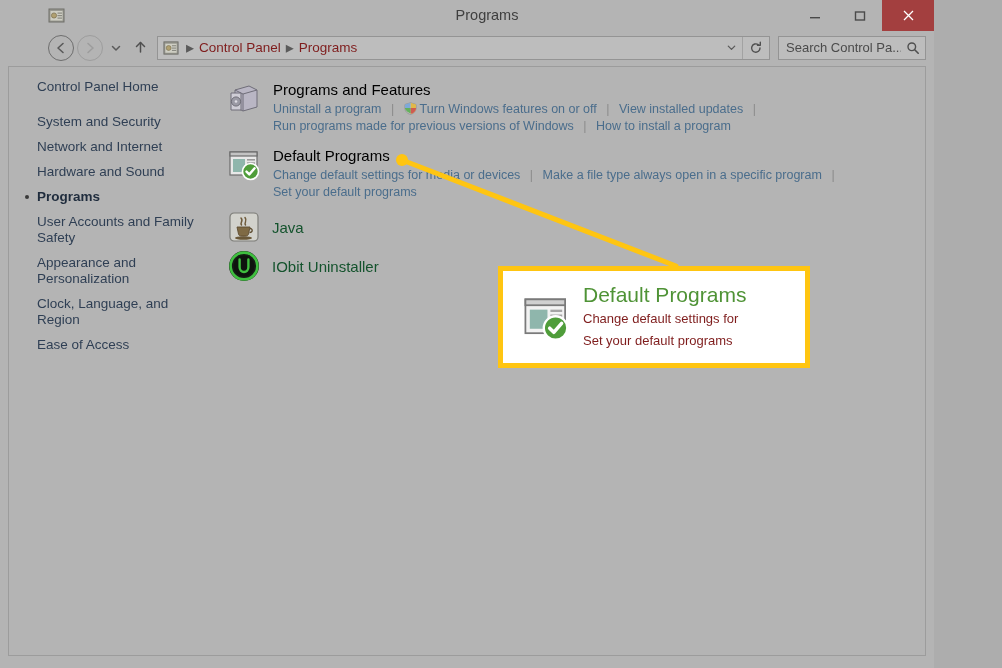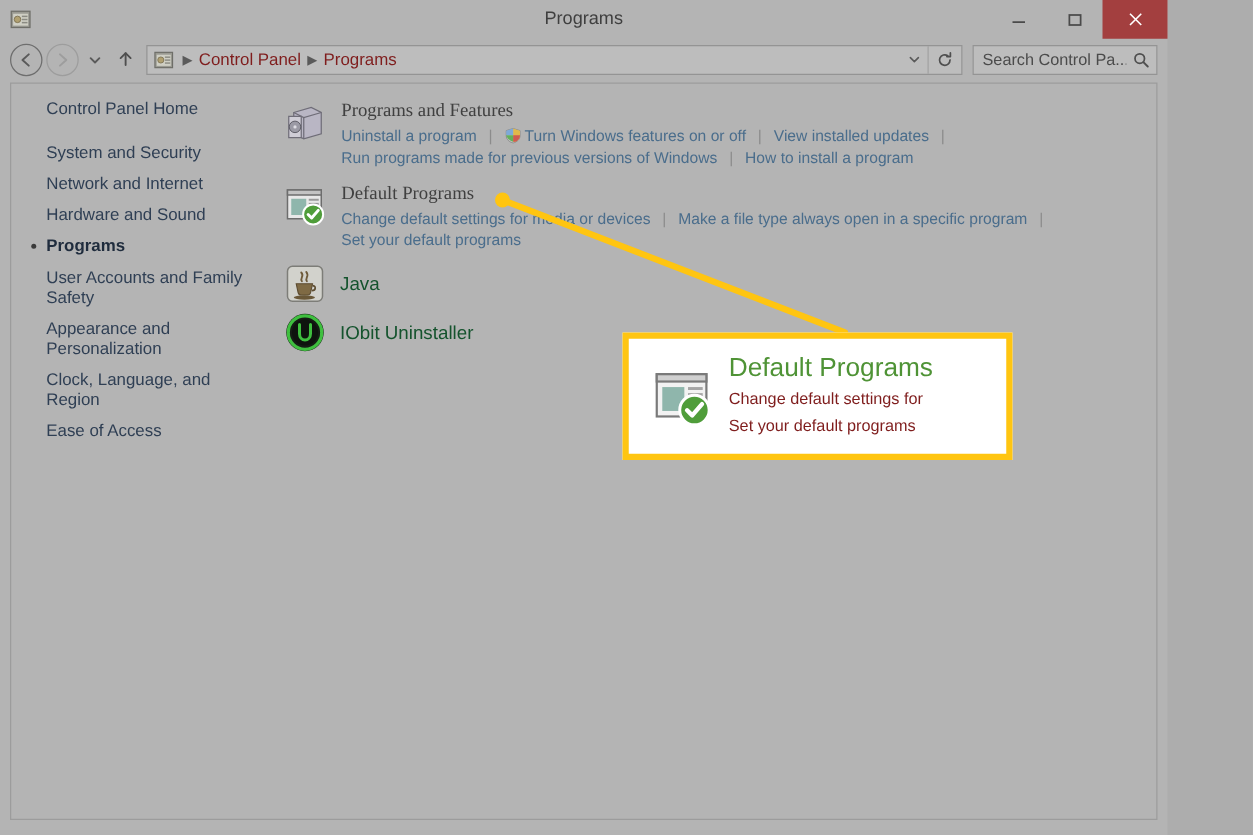--- a/index.html
+++ b/index.html
@@ -16,20 +16,21 @@
   }
 
   
   #window {
     position: absolute;
     left: 0; top: 0;
     width: 934px;
     height: 668px;
     background: #b4b4b4;
     box-sizing: border-box;
+    padding-left: 40px;
   }
 
   
   #titlebar {
     position: relative;
     height: 31px;
     background: #b4b4b4;
     display: flex;
     align-items: center;
   }
@@ -210,25 +211,24 @@
   }
   .cat-icon {
     width: 34px; height: 34px;
     flex: none;
     margin: 2px 12px 0 0;
     position: relative;
   }
   .cat-body { flex: 1 1 auto; min-width: 0; padding-top: 1px; }
   .cat-title {
     font-size: 15px;
-    color: #404040;
+    color: #000000;
     line-height: 19px;
     margin-bottom: 2px;
     display: inline-block;
-    font-family: Liberation Serif, serif;
   }
   .cat-links {
     font-size: 12.5px;
     line-height: 17px;
     color: #4a6d8c;
   }
   .lnk { color: #4a6d8c; white-space: nowrap; }
   .sep {
     color: #8c8c8c;
     padding: 0 6px;

